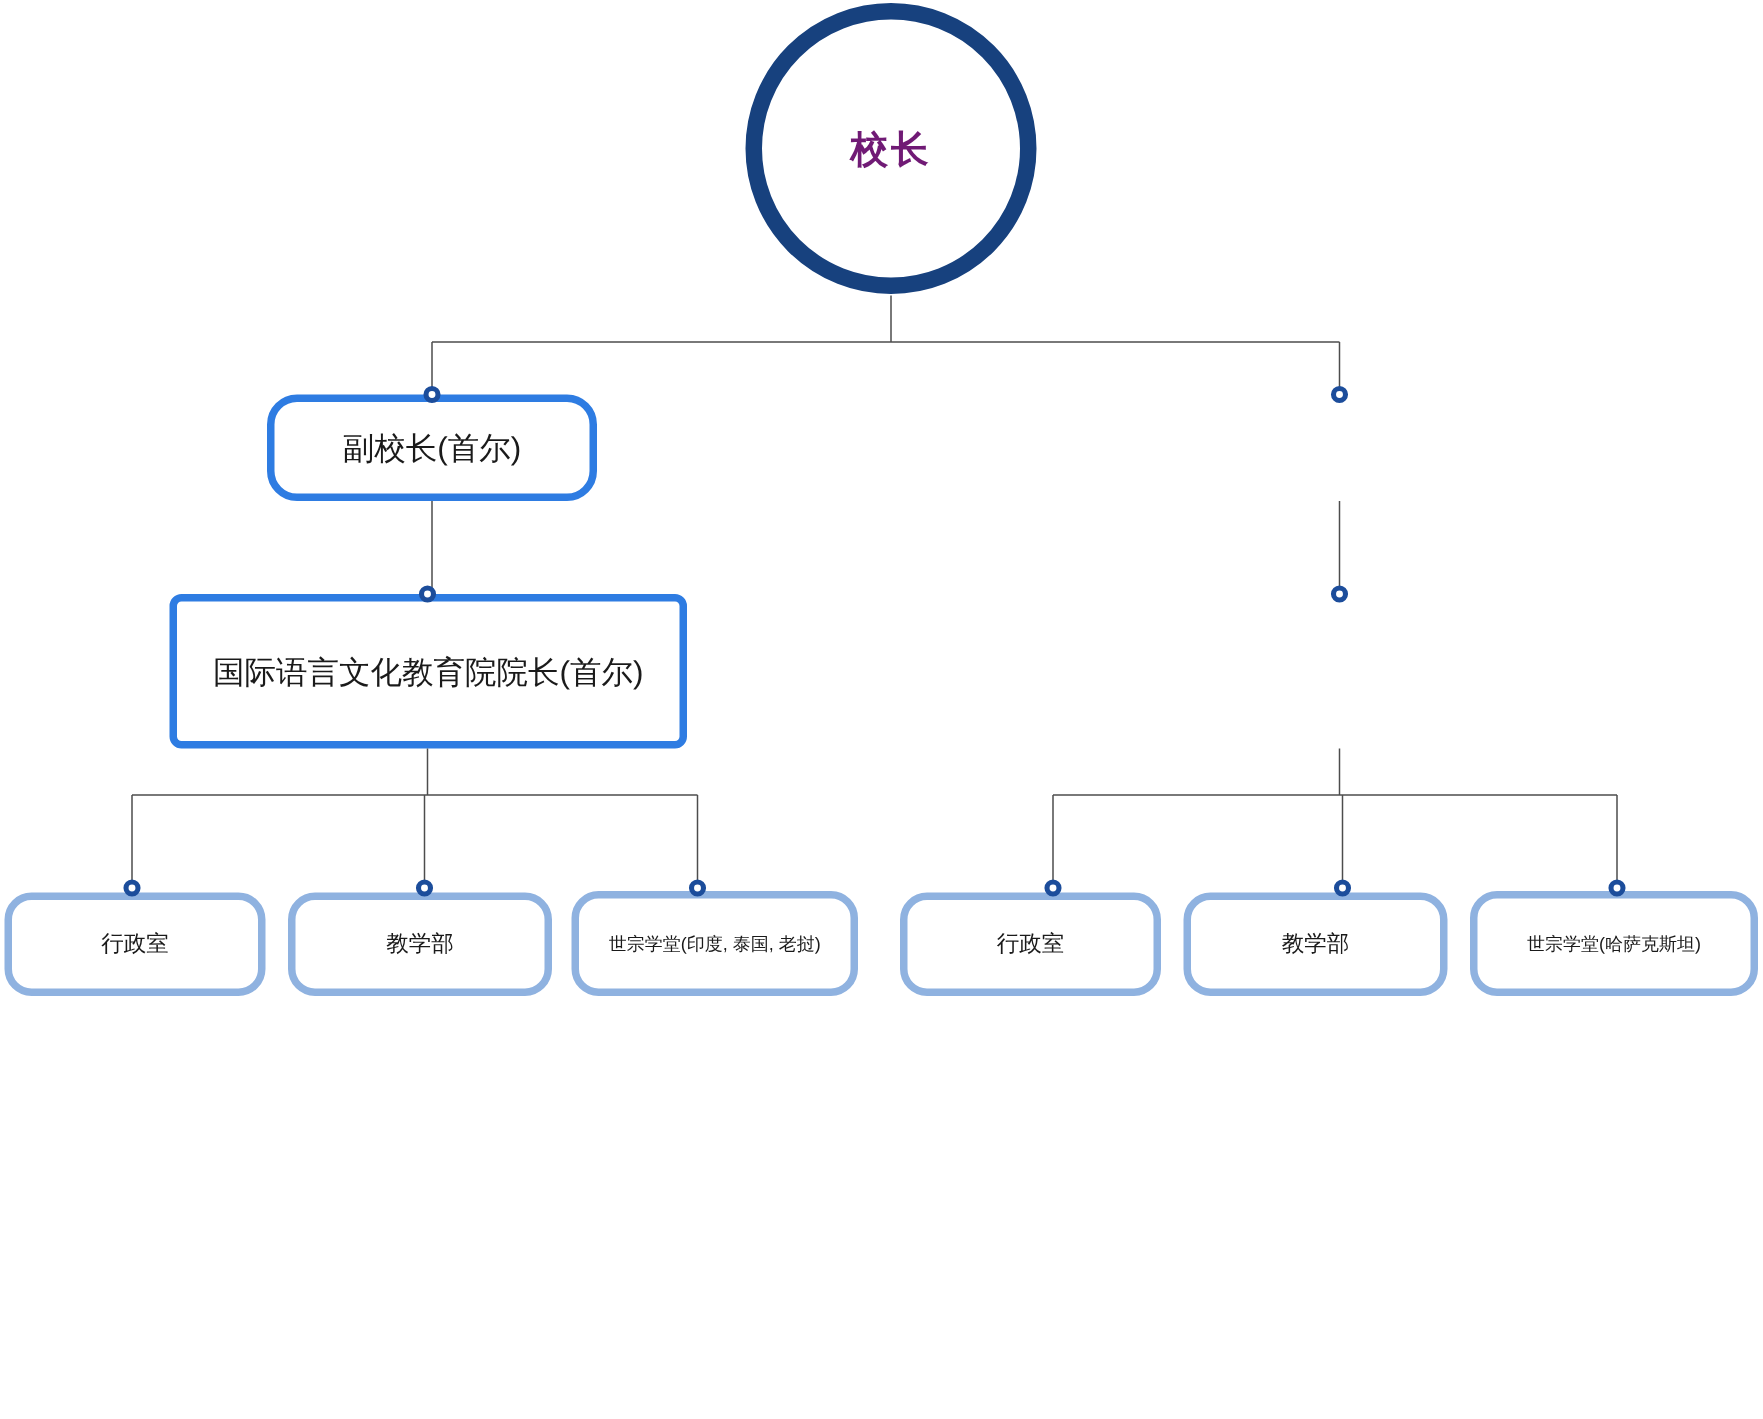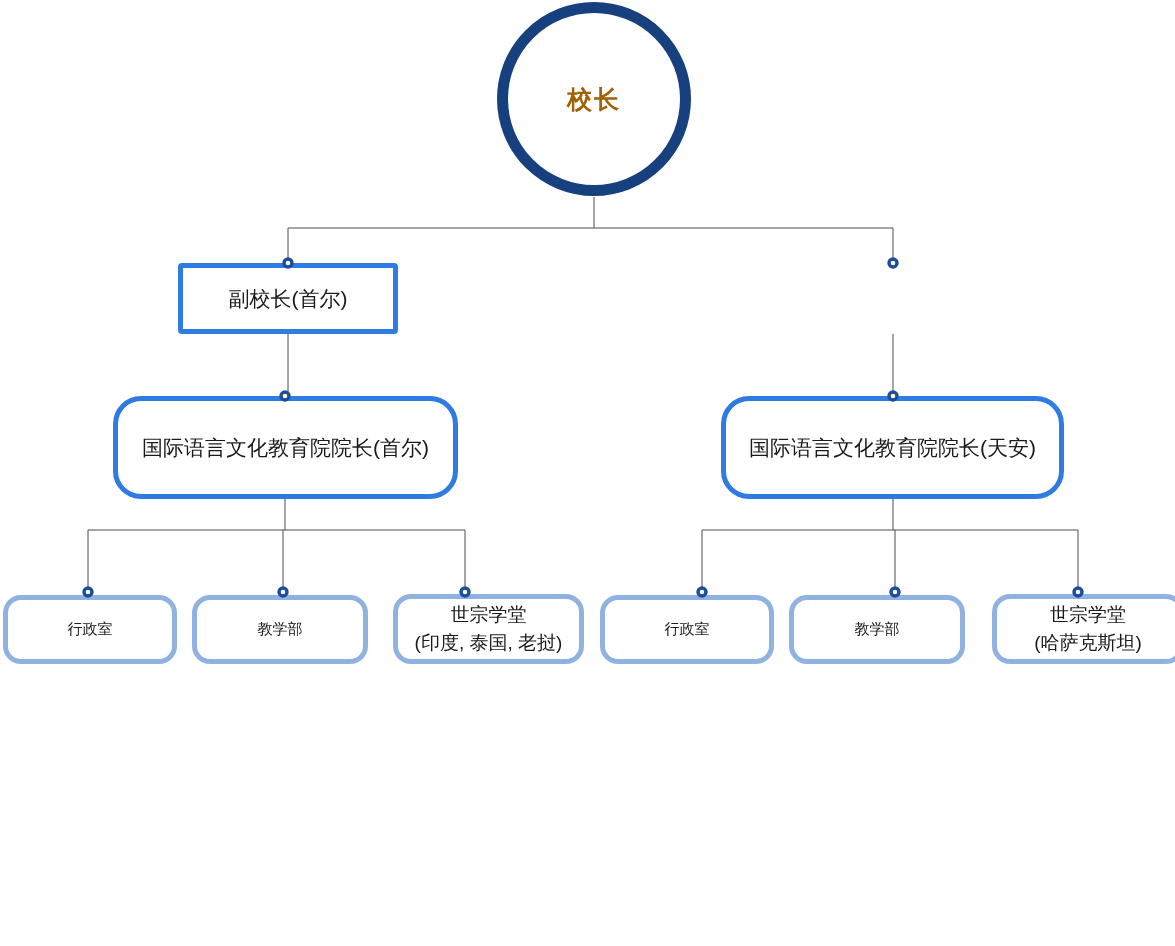--- a/index.html
+++ b/index.html
@@ -24,57 +24,55 @@
     justify-content: center;
     text-align: center;
     background: #ffffff;
     color: #1a1a1a;
   }
   .root {
     left: 497px; top: 2px;
     width: 194px; height: 194px;
     border: 11px solid #17417e;
     border-radius: 50%;
-    color: #a16207;
+    color: #701a75;
     font-weight: bold;
     font-size: 25px;
     letter-spacing: 2px;
   }
   .branch-box { border: 5px solid #2e7ce2; }
   .vice {
     width: 220px; height: 71px;
-    border-radius: 4px;
+    border-radius: 20px;
     font-size: 21px;
     align-items: center;
   }
   .vice-seoul   { left: 178px; top: 263px; }
   .vice-cheonan { left: 783px; top: 263px; }
   .dean {
     height: 103px;
-    border-radius: 28px;
+    border-radius: 8px;
     font-size: 21px;
   }
   .dean-seoul   { left: 113px; top: 396px; width: 345px; }
   .dean-cheonan { left: 721px; top: 396px; width: 343px; }
   .dept {
     border: 5px solid #8fb2e0;
     border-radius: 18px;
     font-size: 15px;
   }
   .dept-1l { left:   3px; top: 595px; width: 174px; height: 69px; }
   .dept-2l { left: 192px; top: 595px; width: 176px; height: 69px; }
   .dept-3l { left: 381px; top: 594px; width: 191px; height: 70px; }
   .dept-1r { left: 600px; top: 595px; width: 174px; height: 69px; }
   .dept-2r { left: 789px; top: 595px; width: 176px; height: 69px; }
   .dept-3r { left: 980px; top: 594px; width: 192px; height: 70px; }
   .sejong {
-    flex-direction: column;
-    font-size: 19px;
+    font-size: 12px;
     line-height: 1.5;
-    margin-left: 12px;
   }
 </style>
 </head>
 <body>
 
 <div class="canvas">
 
   <div class="node root">
     <span>校长</span>
   </div>
@@ -89,23 +87,20 @@
     <span>行政室</span>
   </div>
   <div class="node dept dept-2l">
     <span>教学部</span>
   </div>
   <div class="node dept sejong dept-3l">
     <span>世宗学堂</span>
     <span>(印度, 泰国, 老挝)</span>
   </div>
 
-  <div class="node branch-box dean dean-cheonan">
-    <span>国际语言文化教育院院长(天安)</span>
-  </div>
   <div class="node dept dept-1r">
     <span>行政室</span>
   </div>
   <div class="node dept dept-2r">
     <span>教学部</span>
   </div>
   <div class="node dept sejong dept-3r">
     <span>世宗学堂</span>
     <span>(哈萨克斯坦)</span>
   </div>

